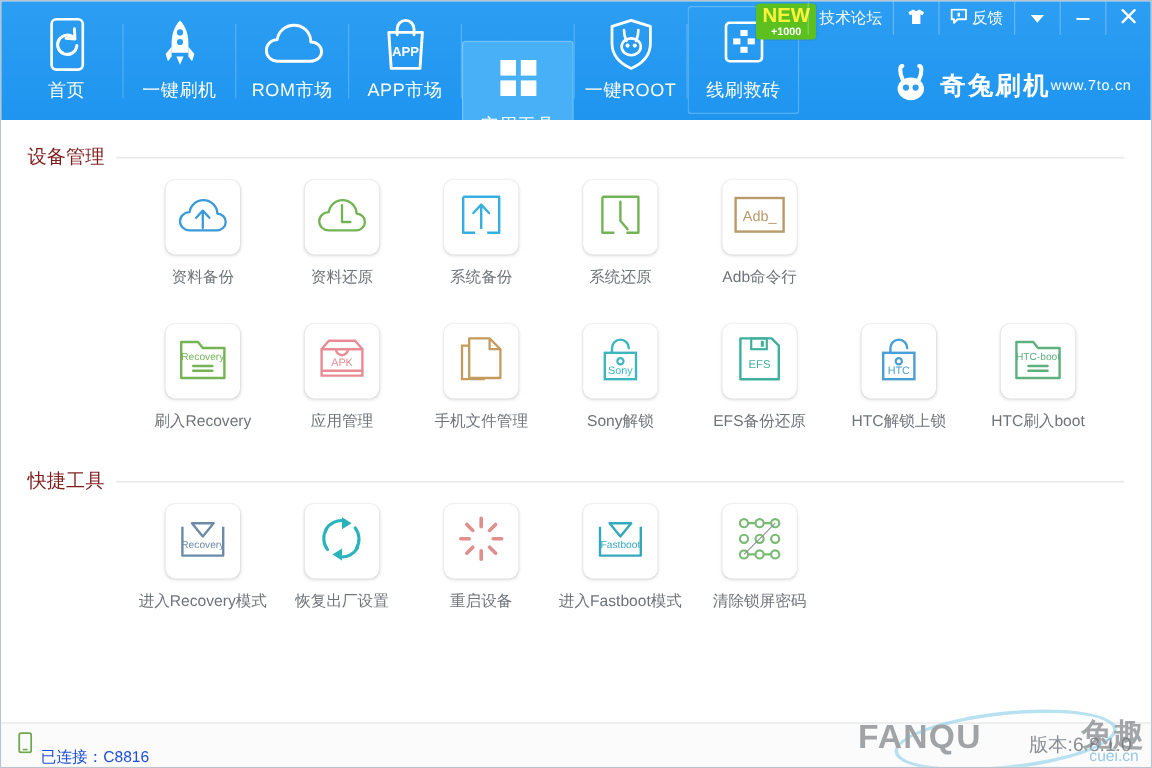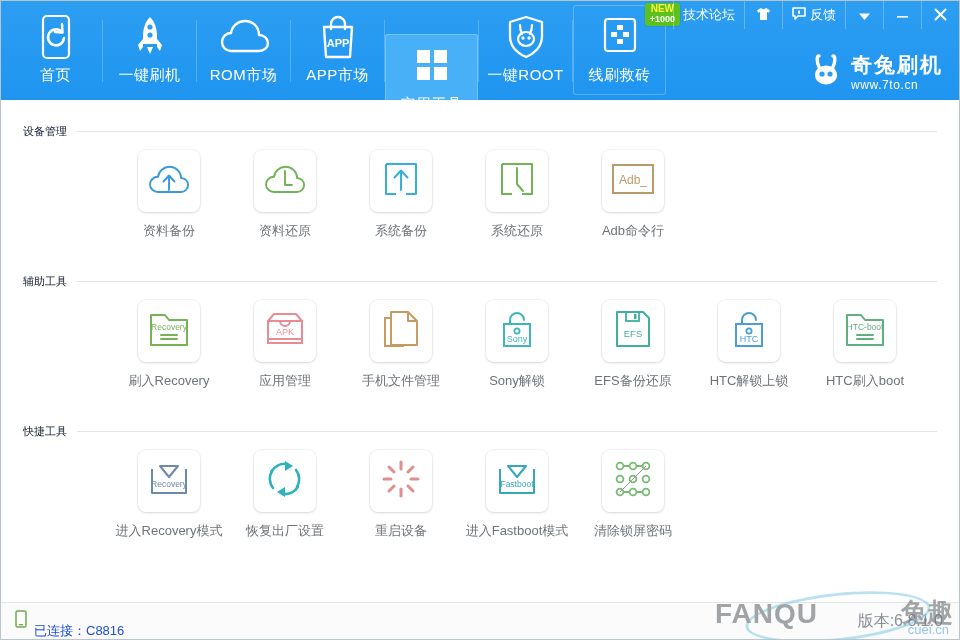--- a/index.html
+++ b/index.html
@@ -49,21 +49,21 @@
   .nav-sep{
     width:1px;height:62px;margin-top:15px;
     background:rgba(255,255,255,.22);
   }
   .badge-new{
     position:absolute;right:-14px;top:-2px;
     background:#5cc11e;border-radius:3px;
     padding:1px 5px 2px 5px;text-align:center;line-height:1.05;
     box-shadow:0 0 0 1px rgba(0,0,0,.05);
   }
-  .badge-new .b1{display:block;color:#fff33b;font-size:10px;font-weight:bold;}
+  .badge-new .b1{display:block;color:#fff33b;font-size:17px;font-weight:bold;}
   .badge-new .b2{display:block;color:#ffffff;font-size:9px;font-weight:bold;}
 
   
   .topbar{
     position:absolute;right:0;top:0;height:28px;
     display:flex;align-items:stretch;
   }
   .topbar-cell{
     display:flex;align-items:center;justify-content:center;
     padding:0 9px;color:#ffffff;font-size:13px;gap:4px;
@@ -71,36 +71,36 @@
     cursor:pointer;white-space:nowrap;
   }
   .topbar-cell.icononly{padding:0 11px;}
   .topbar-cell.win{padding:0 12px;font-size:15px;}
 
   
   .brand{
     position:absolute;right:16px;bottom:9px;
     display:flex;align-items:center;gap:8px;
   }
-  .brand-text{display:flex;flex-direction:column;line-height:1;}
+  .brand-text{display:flex;flex-direction:row;line-height:1;}
   .brand-cn{color:#ffffff;font-size:21px;font-weight:bold;letter-spacing:2px;}
   .brand-url{color:#ffffff;font-size:12px;letter-spacing:.6px;margin-top:4px;}
 
   
   .content{
     position:relative;height:502px;background:#ffffff;overflow:hidden;
   }
   .section{position:relative;}
   .section-head{
     display:flex;align-items:center;
     padding-left:22px;padding-right:22px;
     height:22px;
   }
   .section-title{
-    color:#0f172a;font-size:11px;white-space:nowrap;padding-right:10px;
+    color:#7f1d1d;font-size:16px;white-space:nowrap;padding-right:10px;
   }
   .section-rule{flex:1;height:1px;background:#e2e4e6;}
 
   .tiles{
     display:flex;
     padding-left:110px;
     margin-top:8px;
   }
   .tile{
     width:116px;
@@ -391,24 +391,20 @@
               </svg>
             </span>
           </div>
           <div class="tile-label">Adb命令行</div>
         </div>
 
       </div>
     </div>
 
     <div class="section" style="margin-top:30px;">
-      <div class="section-head">
-        <span class="section-title">辅助工具</span>
-        <span class="section-rule"></span>
-      </div>
       <div class="tiles">
 
         <div class="tile">
           <div class="tile-box">
             <span>
               <svg width="42" height="38" viewBox="0 0 42 38">
                 <path d="M3 35V5h14l4 5h18v25z" fill="none" stroke="#74b356" stroke-width="2" stroke-linejoin="round"></path>
                 <text x="21" y="20" text-anchor="middle" fill="#74b356" font-size="8.5" font-family="Liberation Sans, sans-serif">Recovery</text>
                 <path d="M13 25h16M13 29h16" stroke="#74b356" stroke-width="2" stroke-linecap="round"></path>
               </svg>

